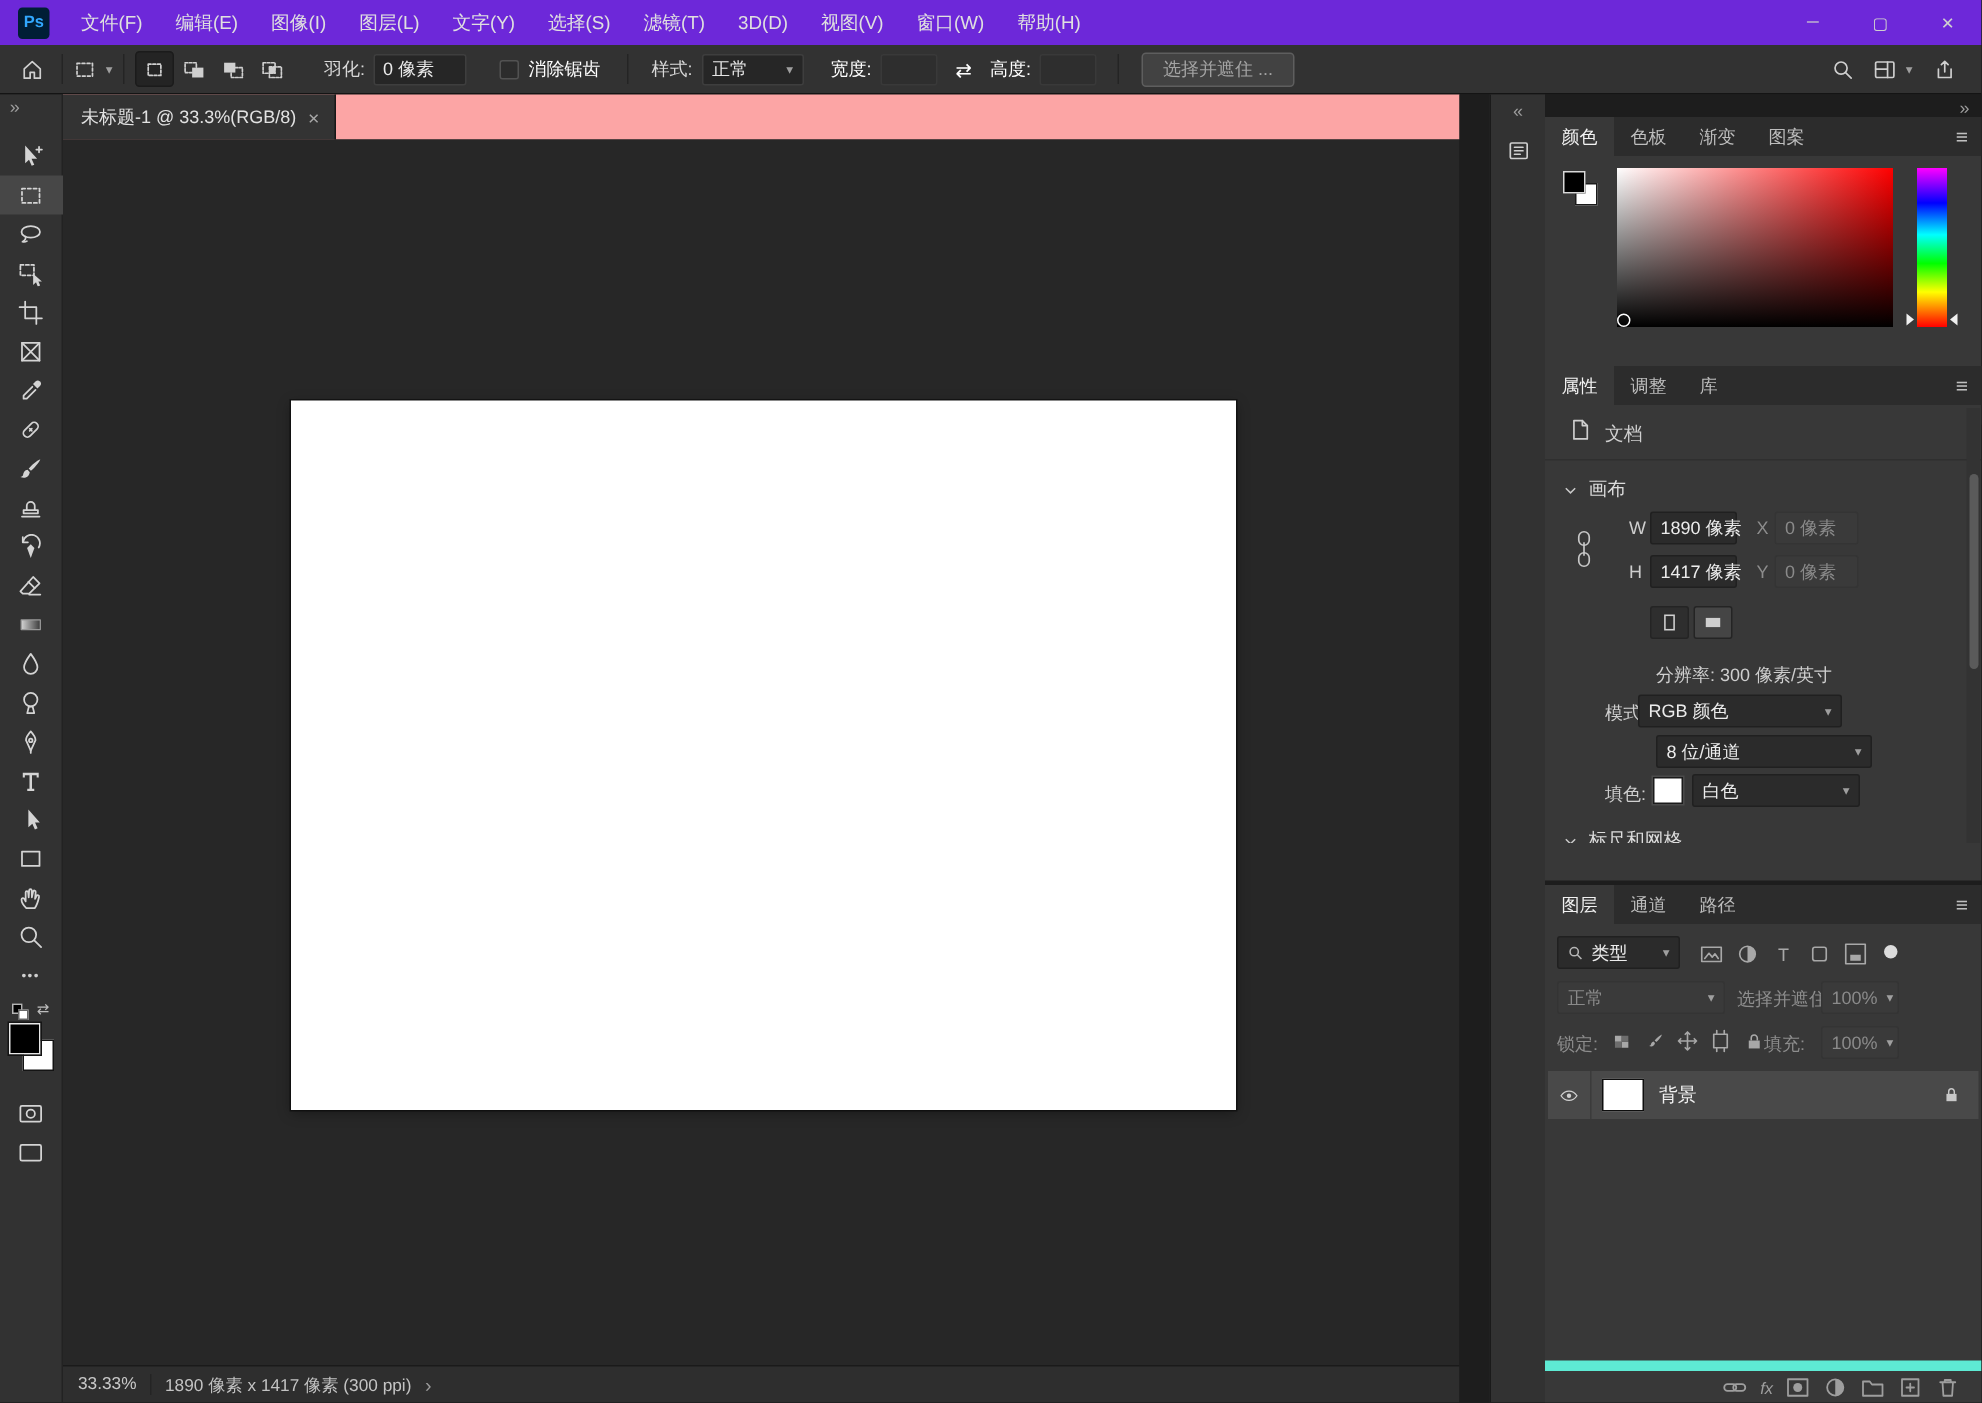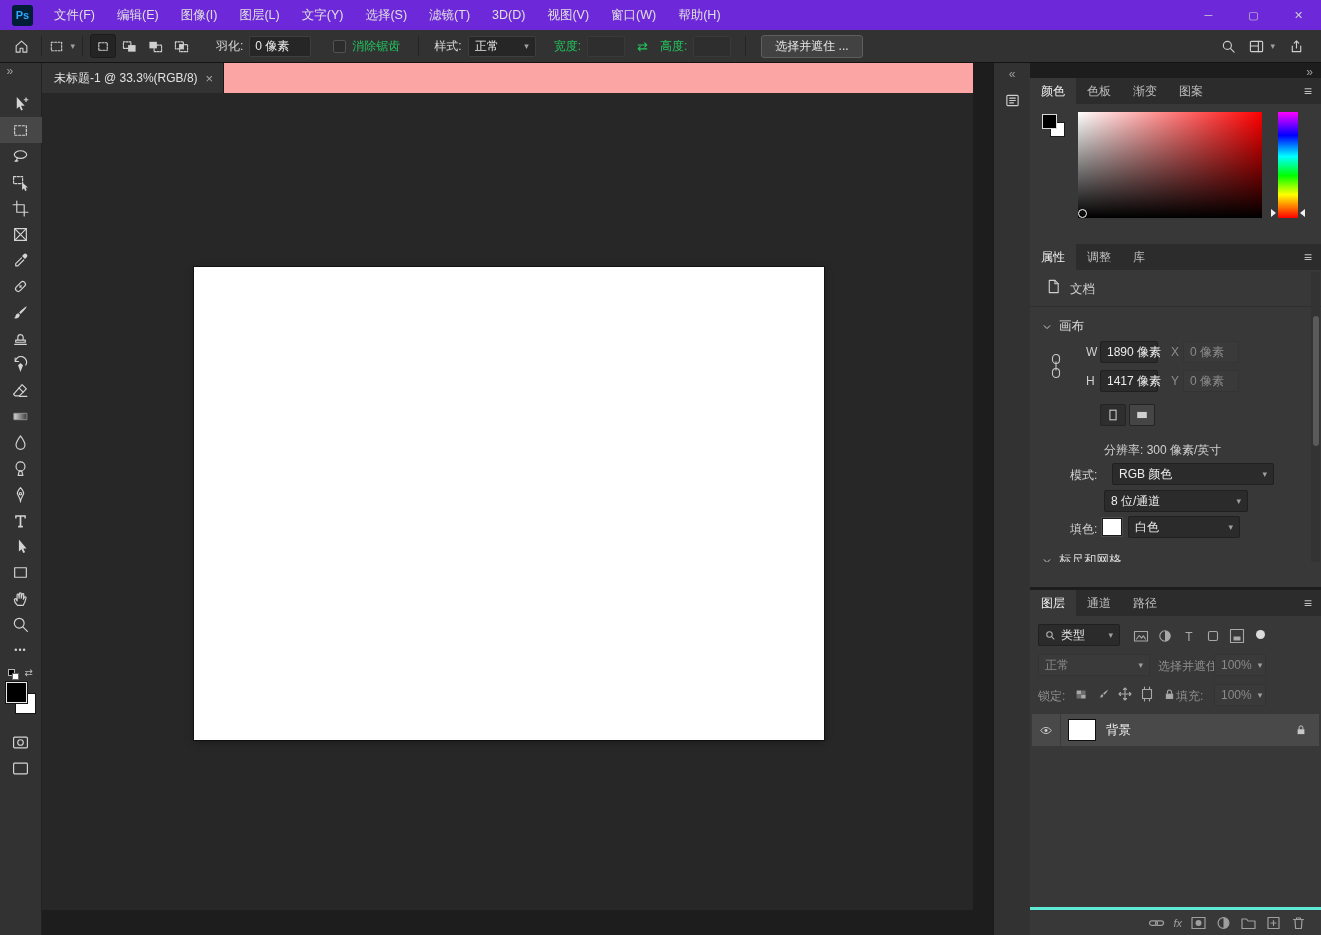--- a/index.html
+++ b/index.html
@@ -21,29 +21,29 @@
 .winctl{margin-left:auto;display:flex;height:30px}
 .winbtn{width:45px;height:30px;display:flex;align-items:center;justify-content:center;font-size:11px;color:#cfcfcf}
 
 
 .optionsbar{position:absolute;top:30px;left:0;right:0;height:33px;background:#323232;border-bottom:1px solid #141414;
   display:flex;align-items:center}
 .obtn{height:24px;min-width:26px;display:flex;align-items:center;justify-content:center;border-radius:3px}
 .obtn.pressed{background:#242424;border:1px solid #1b1b1b}
 .sep{width:1px;height:20px;background:#242424;margin:0 7px;flex:none}
 .lbl{font-size:12px;color:#d8d8d8;white-space:nowrap}
-.lbl.dim{color:#22c55e}
+.lbl.dim{color:#ffffff}
 .tfield{background:#262626;border:1px solid #3e3e3e;border-radius:2px;height:21px;color:#eaeaea;font-size:12px;
   padding:0 5px;font-family:inherit;outline:none}
 .tfield:disabled{background:#2e2e2e;border-color:#393939}
 .dd{background:#262626;border:1px solid #3e3e3e;border-radius:2px;height:21px;display:flex;align-items:center;
   padding:0 6px;font-size:12px;color:#e4e4e4}
 .cv{margin-left:auto;font-size:9px;color:#9f9f9f;line-height:1;padding-left:6px}
 .checkbox{width:13px;height:13px;border:1px solid #525252;background:#2c2c2c;border-radius:2px;flex:none}
-.pillbtn{height:23px;padding:0 13px;border:1px solid #5e5e5e;border-radius:3px;background:#424242;color:#e5e5e5;
+.pillbtn{height:23px;padding:0 13px;border:1px solid #5e5e5e;border-radius:3px;background:#424242;color:#a3a3a3;
   font-size:12px;display:flex;align-items:center;white-space:nowrap}
 
 
 .toolbar{position:absolute;left:0;top:63px;bottom:0;width:42px;background:#323232;border-right:1px solid #222;
   display:flex;flex-direction:column;align-items:center}
 .tb-expand{width:42px;height:16px;padding-left:7px;color:#9e9e9e;font-size:12px;line-height:16px}
 .tool{width:42px;height:26px;display:flex;align-items:center;justify-content:center;flex:none}
 .tool.sel{background:#474747}
 .dots{color:#cfcfcf;font-size:9px;letter-spacing:1px}
 
@@ -70,21 +70,21 @@
 .pmenu{margin-left:auto;margin-right:9px;align-self:center;color:#c0c0c0;font-size:14px}
 .pfield{background:#2b2b2b;border:1px solid #202020;border-radius:2px;height:22px;color:#ececec;font-size:12px;
   display:flex;align-items:center;padding:0 6px;white-space:nowrap}
 .pfield.dim{background:#3a3a3a;border-color:#343434;color:#8a8a8a}
 .plbl{font-size:12px;color:#cfcfcf;white-space:nowrap}
 .plbl.dim{color:#8d8d8d}
 .secthead{font-size:12.5px;color:#dcdcdc;display:flex;align-items:center;gap:7px}
 .sb-thumb{position:absolute;width:6px;background:#5a5a5a;border-radius:3px}
 .sb-track{position:absolute;width:10px;background:#333333}
 .layerrow{position:absolute;left:2px;right:2px;height:32px;background:#494949;display:flex;align-items:center}
-.lp-bottom{position:absolute;left:0;right:0;bottom:0;height:28px;border-top:3px solid #5eead4;background:#383838;
+.lp-bottom{position:absolute;left:0;right:0;bottom:0;height:28px;border-top:7px solid #5eead4;background:#383838;
   display:flex;align-items:center;justify-content:flex-end;gap:8px;padding-right:14px}
 .fxtxt{font-size:11px;font-style:italic;color:#9e9e9e}
 </style>
 </head>
 <body>
 
 <div id="app">
 
   <div class="menubar">
     <div class="pslogo">Ps</div>
@@ -339,20 +339,26 @@
 
   <div class="tabbar">
     <div class="doctab">
       <span>未标题-1 @ 33.3%(RGB/8)</span>
       <span class="tabclose">×</span>
     </div>
   </div>
   <div class="viewport">
     <div class="canvas"></div>
   </div>
+  <div class="statusbar">
+    <span style="margin-left:10px;color:#c8c8c8">33.33%</span>
+    <div class="sep" style="margin:0 9px;height:14px"></div>
+    <span>1890 像素 x 1417 像素 (300 ppi)</span>
+    <span style="margin-left:9px;color:#9a9a9a;font-size:13px">›</span>
+  </div>
 
   <div class="dockgap"></div>
 
   <div class="colldock">
     <div style="margin-top:4px;color:#9e9e9e;font-size:12px">«</div>
     <div style="margin-top:12px">
       <svg class="si" viewBox="0 0 16 16">
           <rect x="2" y="2.5" width="12" height="11" rx="1"></rect>
           <path d="M5 5.5h6M5 8h6M5 10.5h4"></path>
         </svg>
@@ -434,21 +440,21 @@
           <div style="width:26px;height:22px;background:#454545;border:1px solid #242424;border-radius:2px;display:flex;align-items:center;justify-content:center">
             <svg width="14" height="14" viewBox="0 0 16 16">
                 <rect x="2.5" y="4.5" width="11" height="7" fill="#cfcfcf"></rect>
               </svg>
           </div>
         </div>
 
         <span class="abs plbl" style="left:74px;top:172px">分辨率: 300 像素/英寸</span>
 
         <span class="abs plbl" style="left:40px;top:197px">模式:</span>
-        <div class="abs pfield" style="left:82px;top:193px;width:162px">
+        <div class="abs pfield" style="left:62px;top:193px;width:136px">
           <span>RGB 颜色</span>
           <span class="cv">▾</span>
         </div>
         <div class="abs pfield" style="left:74px;top:220px;width:144px">
           <span>8 位/通道</span>
           <span class="cv">▾</span>
         </div>
 
         <span class="abs plbl" style="left:40px;top:251px">填色:</span>
         <div class="abs" style="left:72px;top:248px;width:20px;height:18px;background:#ffffff;border:1px solid #1b1b1b;outline:1px solid #4a4a4a"></div>

